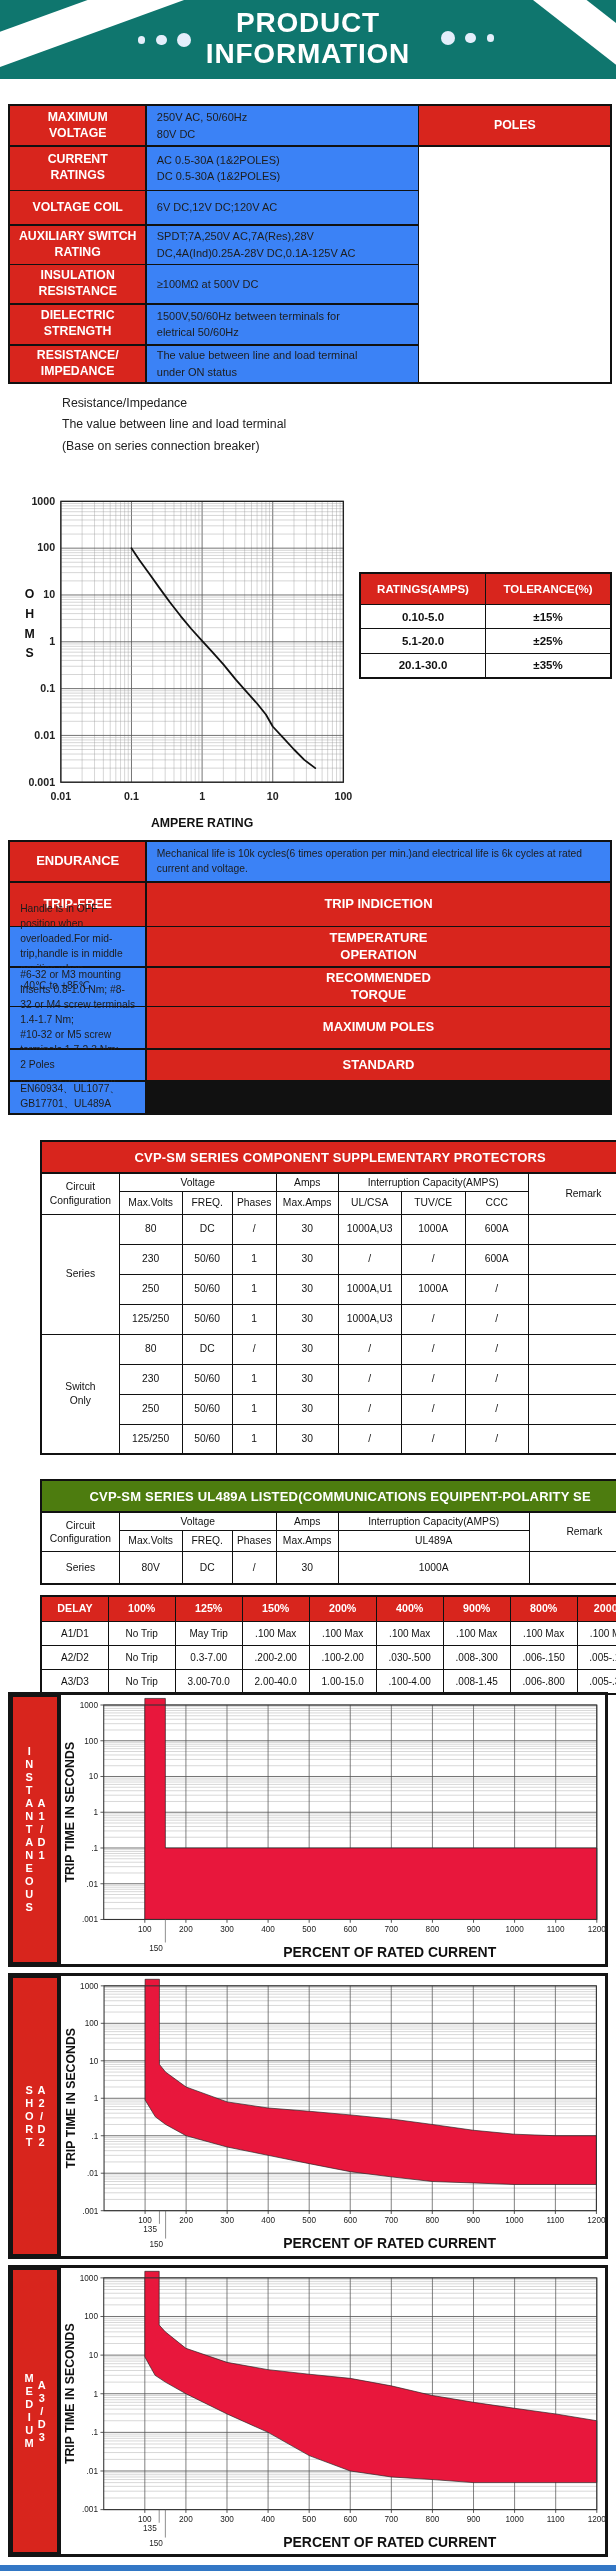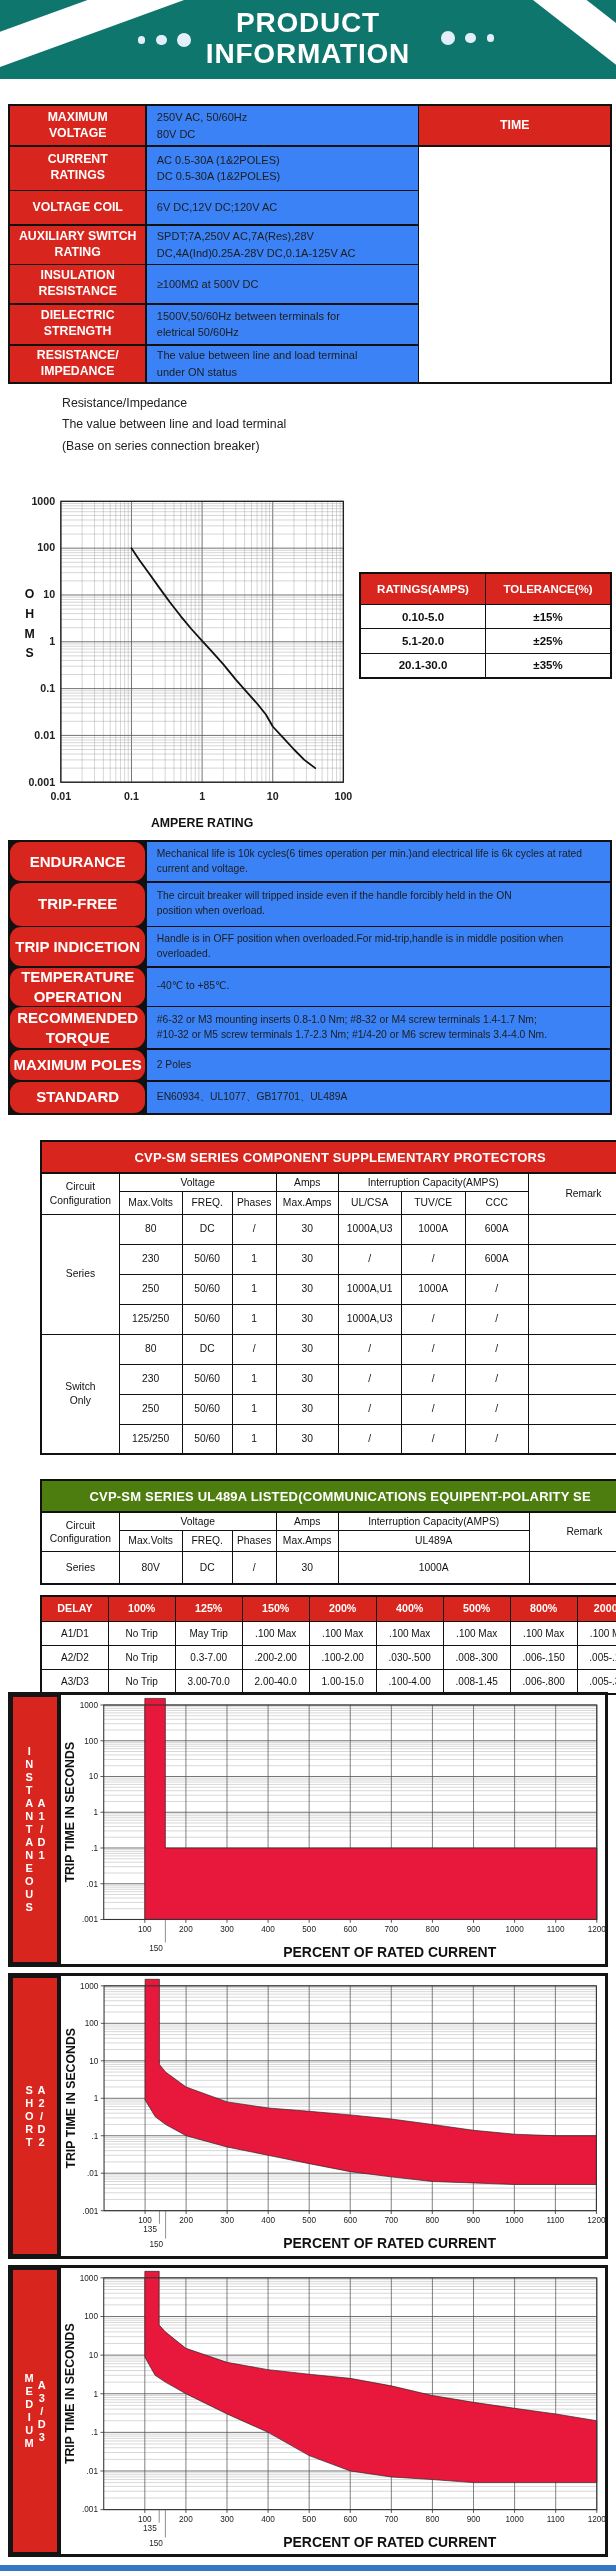--- a/index.html
+++ b/index.html
@@ -20,21 +20,21 @@
 
   
   .spec{position:absolute;left:8.2px;width:600px;background:#111;border:2.5px solid #111;display:flex;}
   .spec-main{display:grid;gap:1.6px;background:#111;}
   .label-cell{background:#d8251d;color:#fff;font-weight:bold;display:flex;align-items:center;
               justify-content:center;text-align:center;white-space:pre-line;line-height:1.3;}
   .value-cell{background:#3b82f6;color:#1d1d1d;display:flex;align-items:center;text-align:left;
               white-space:pre-line;line-height:1.5;padding:3.3px 10px;}
   .s1 .label-cell{font-size:12.3px;}
   .s1 .value-cell{font-size:11px;}
-  .s2 .label-cell{font-size:15px;border-radius:11px;}
+  .s2 .label-cell{font-size:13px;}
   .s2 .value-cell{font-size:10.3px;line-height:1.45;}
   .t1-right{display:flex;flex-direction:column;gap:1.6px;margin-left:1.6px;flex:1;}
   .t1-right .hd{height:39px;flex:none;}
   .t1-right .bd{background:#fff;flex:1;}
 
   
   .captions{position:absolute;left:62px;top:393px;color:#222;font-size:12.3px;line-height:21.4px;}
 
   
   .tol{position:absolute;left:359px;top:572px;width:253px;border-collapse:collapse;table-layout:fixed;
@@ -110,21 +110,21 @@
         <div class="label-cell">DIELECTRIC
 STRENGTH</div>
         <div class="value-cell">1500V,50/60Hz between terminals for
 eletrical 50/60Hz</div>
         <div class="label-cell">RESISTANCE/
 IMPEDANCE</div>
         <div class="value-cell">The value between line and load terminal
 under ON status</div>
       </div>
       <div class="t1-right">
-        <div class="label-cell hd">TIME</div>
+        <div class="label-cell hd">POLES</div>
         <div class="bd"></div>
       </div>
     </section>
 
   <div class="captions">
     <div>Resistance/Impedance</div>
     <div>The value between line and load terminal</div>
     <div>(Base on series connection breaker)</div>
   </div>
 
@@ -261,22 +261,20 @@
       <td>±35%</td>
     </tr>
   </tbody>
     </table>
 
   <section class="spec s2" style="top:840px">
       <div class="spec-main" style="grid-template-columns: 135px 1fr; flex: 1 1 0%; grid-template-rows: 39px 43px 39px 38px 41px 30px 31px;">
         <div class="label-cell">ENDURANCE</div>
         <div class="value-cell">Mechanical life is 10k cycles(6 times operation per min.)and electrical life is 6k cycles at rated current and voltage.</div>
         <div class="label-cell">TRIP-FREE</div>
-        <div class="value-cell">The circuit breaker will tripped inside even if the handle forcibly held in the ON
-position when overload.</div>
         <div class="label-cell">TRIP INDICETION</div>
         <div class="value-cell">Handle is in OFF position when overloaded.For mid-trip,handle is in middle position when
 overloaded.</div>
         <div class="label-cell">TEMPERATURE
 OPERATION</div>
         <div class="value-cell">-40℃ to +85℃.</div>
         <div class="label-cell">RECOMMENDED
 TORQUE</div>
         <div class="value-cell">#6-32 or M3 mounting inserts 0.8-1.0 Nm; #8-32 or M4 screw terminals 1.4-1.7 Nm;
 #10-32 or M5 screw terminals 1.7-2.3 Nm; #1/4-20 or M6 screw terminals 3.4-4.0 Nm.</div>
@@ -466,21 +464,21 @@
             <col style="width: 67px;">
           </colgroup>
           <tbody>
             <tr>
               <th>DELAY</th>
               <th>100%</th>
               <th>125%</th>
               <th>150%</th>
               <th>200%</th>
               <th>400%</th>
-              <th>500%</th>
+              <th>900%</th>
               <th>800%</th>
               <th>2000%</th>
             </tr>
             <tr>
               <td>A1/D1</td>
               <td>No Trip</td>
               <td>May Trip</td>
               <td>.100 Max</td>
               <td>.100 Max</td>
               <td>.100 Max</td>

